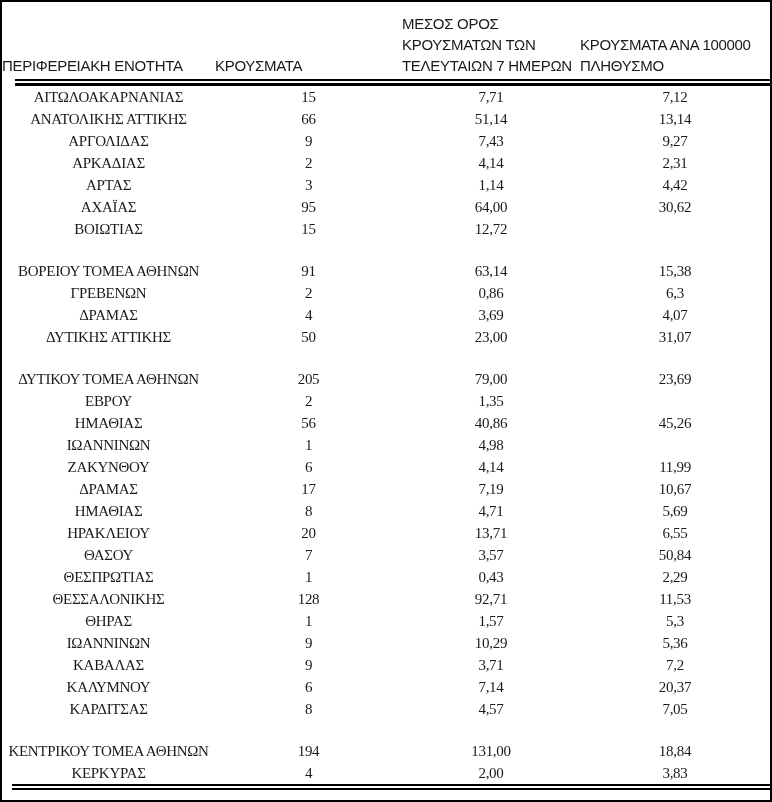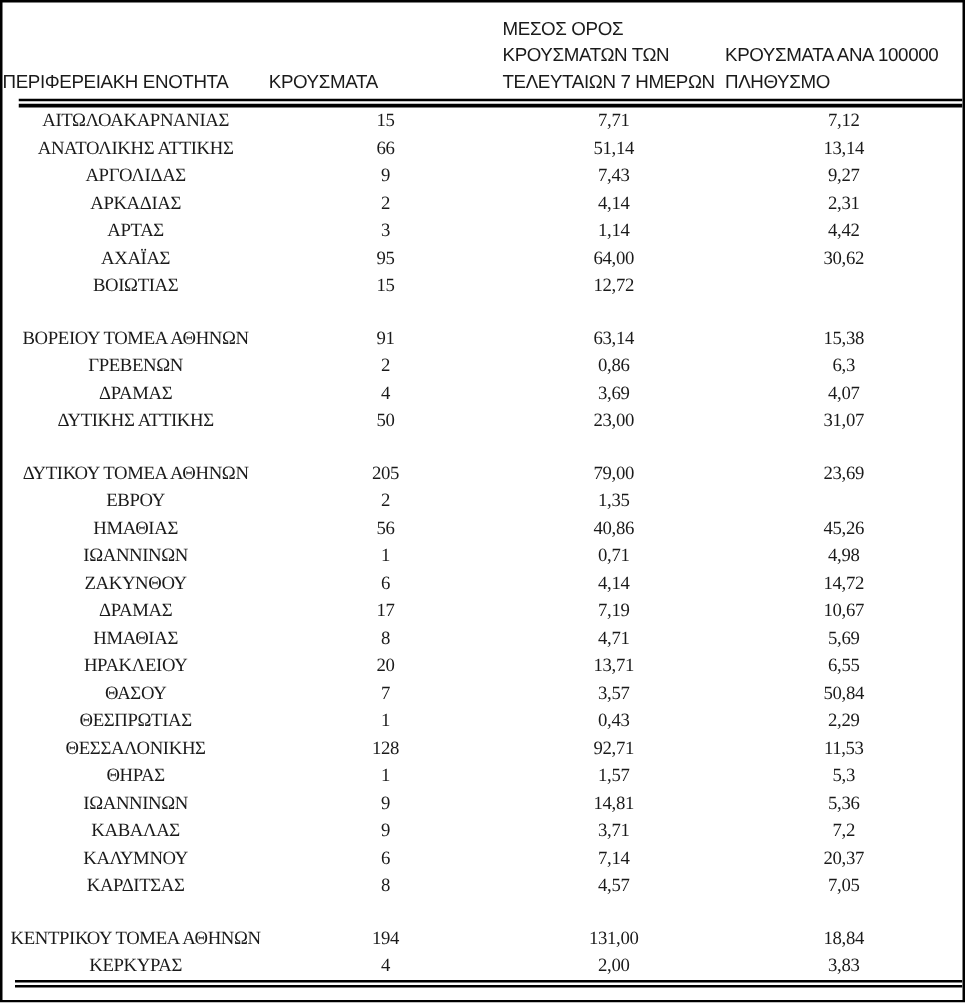--- a/index.html
+++ b/index.html
@@ -164,28 +164,27 @@
   </div>
       <div class="grid row">
     <div class="cell">ΗΜΑΘΙΑΣ</div>
     <div class="cell">56</div>
     <div class="cell">40,86</div>
     <div class="cell">45,26</div>
   </div>
       <div class="grid row">
     <div class="cell">ΙΩΑΝΝΙΝΩΝ</div>
     <div class="cell">1</div>
-    <div class="cell">0,71</div>
     <div class="cell">4,98</div>
   </div>
       <div class="grid row">
     <div class="cell">ΖΑΚΥΝΘΟΥ</div>
     <div class="cell">6</div>
     <div class="cell">4,14</div>
-    <div class="cell">14,72</div>
+    <div class="cell">11,99</div>
   </div>
       <div class="grid row">
     <div class="cell">ΔΡΑΜΑΣ</div>
     <div class="cell">17</div>
     <div class="cell">7,19</div>
     <div class="cell">10,67</div>
   </div>
       <div class="grid row">
     <div class="cell">ΗΜΑΘΙΑΣ</div>
     <div class="cell">8</div>
@@ -218,21 +217,21 @@
   </div>
       <div class="grid row">
     <div class="cell">ΘΗΡΑΣ</div>
     <div class="cell">1</div>
     <div class="cell">1,57</div>
     <div class="cell">5,3</div>
   </div>
       <div class="grid row">
     <div class="cell">ΙΩΑΝΝΙΝΩΝ</div>
     <div class="cell">9</div>
-    <div class="cell">14,81</div>
+    <div class="cell">10,29</div>
     <div class="cell">5,36</div>
   </div>
       <div class="grid row">
     <div class="cell">ΚΑΒΑΛΑΣ</div>
     <div class="cell">9</div>
     <div class="cell">3,71</div>
     <div class="cell">7,2</div>
   </div>
       <div class="grid row">
     <div class="cell">ΚΑΛΥΜΝΟΥ</div>

